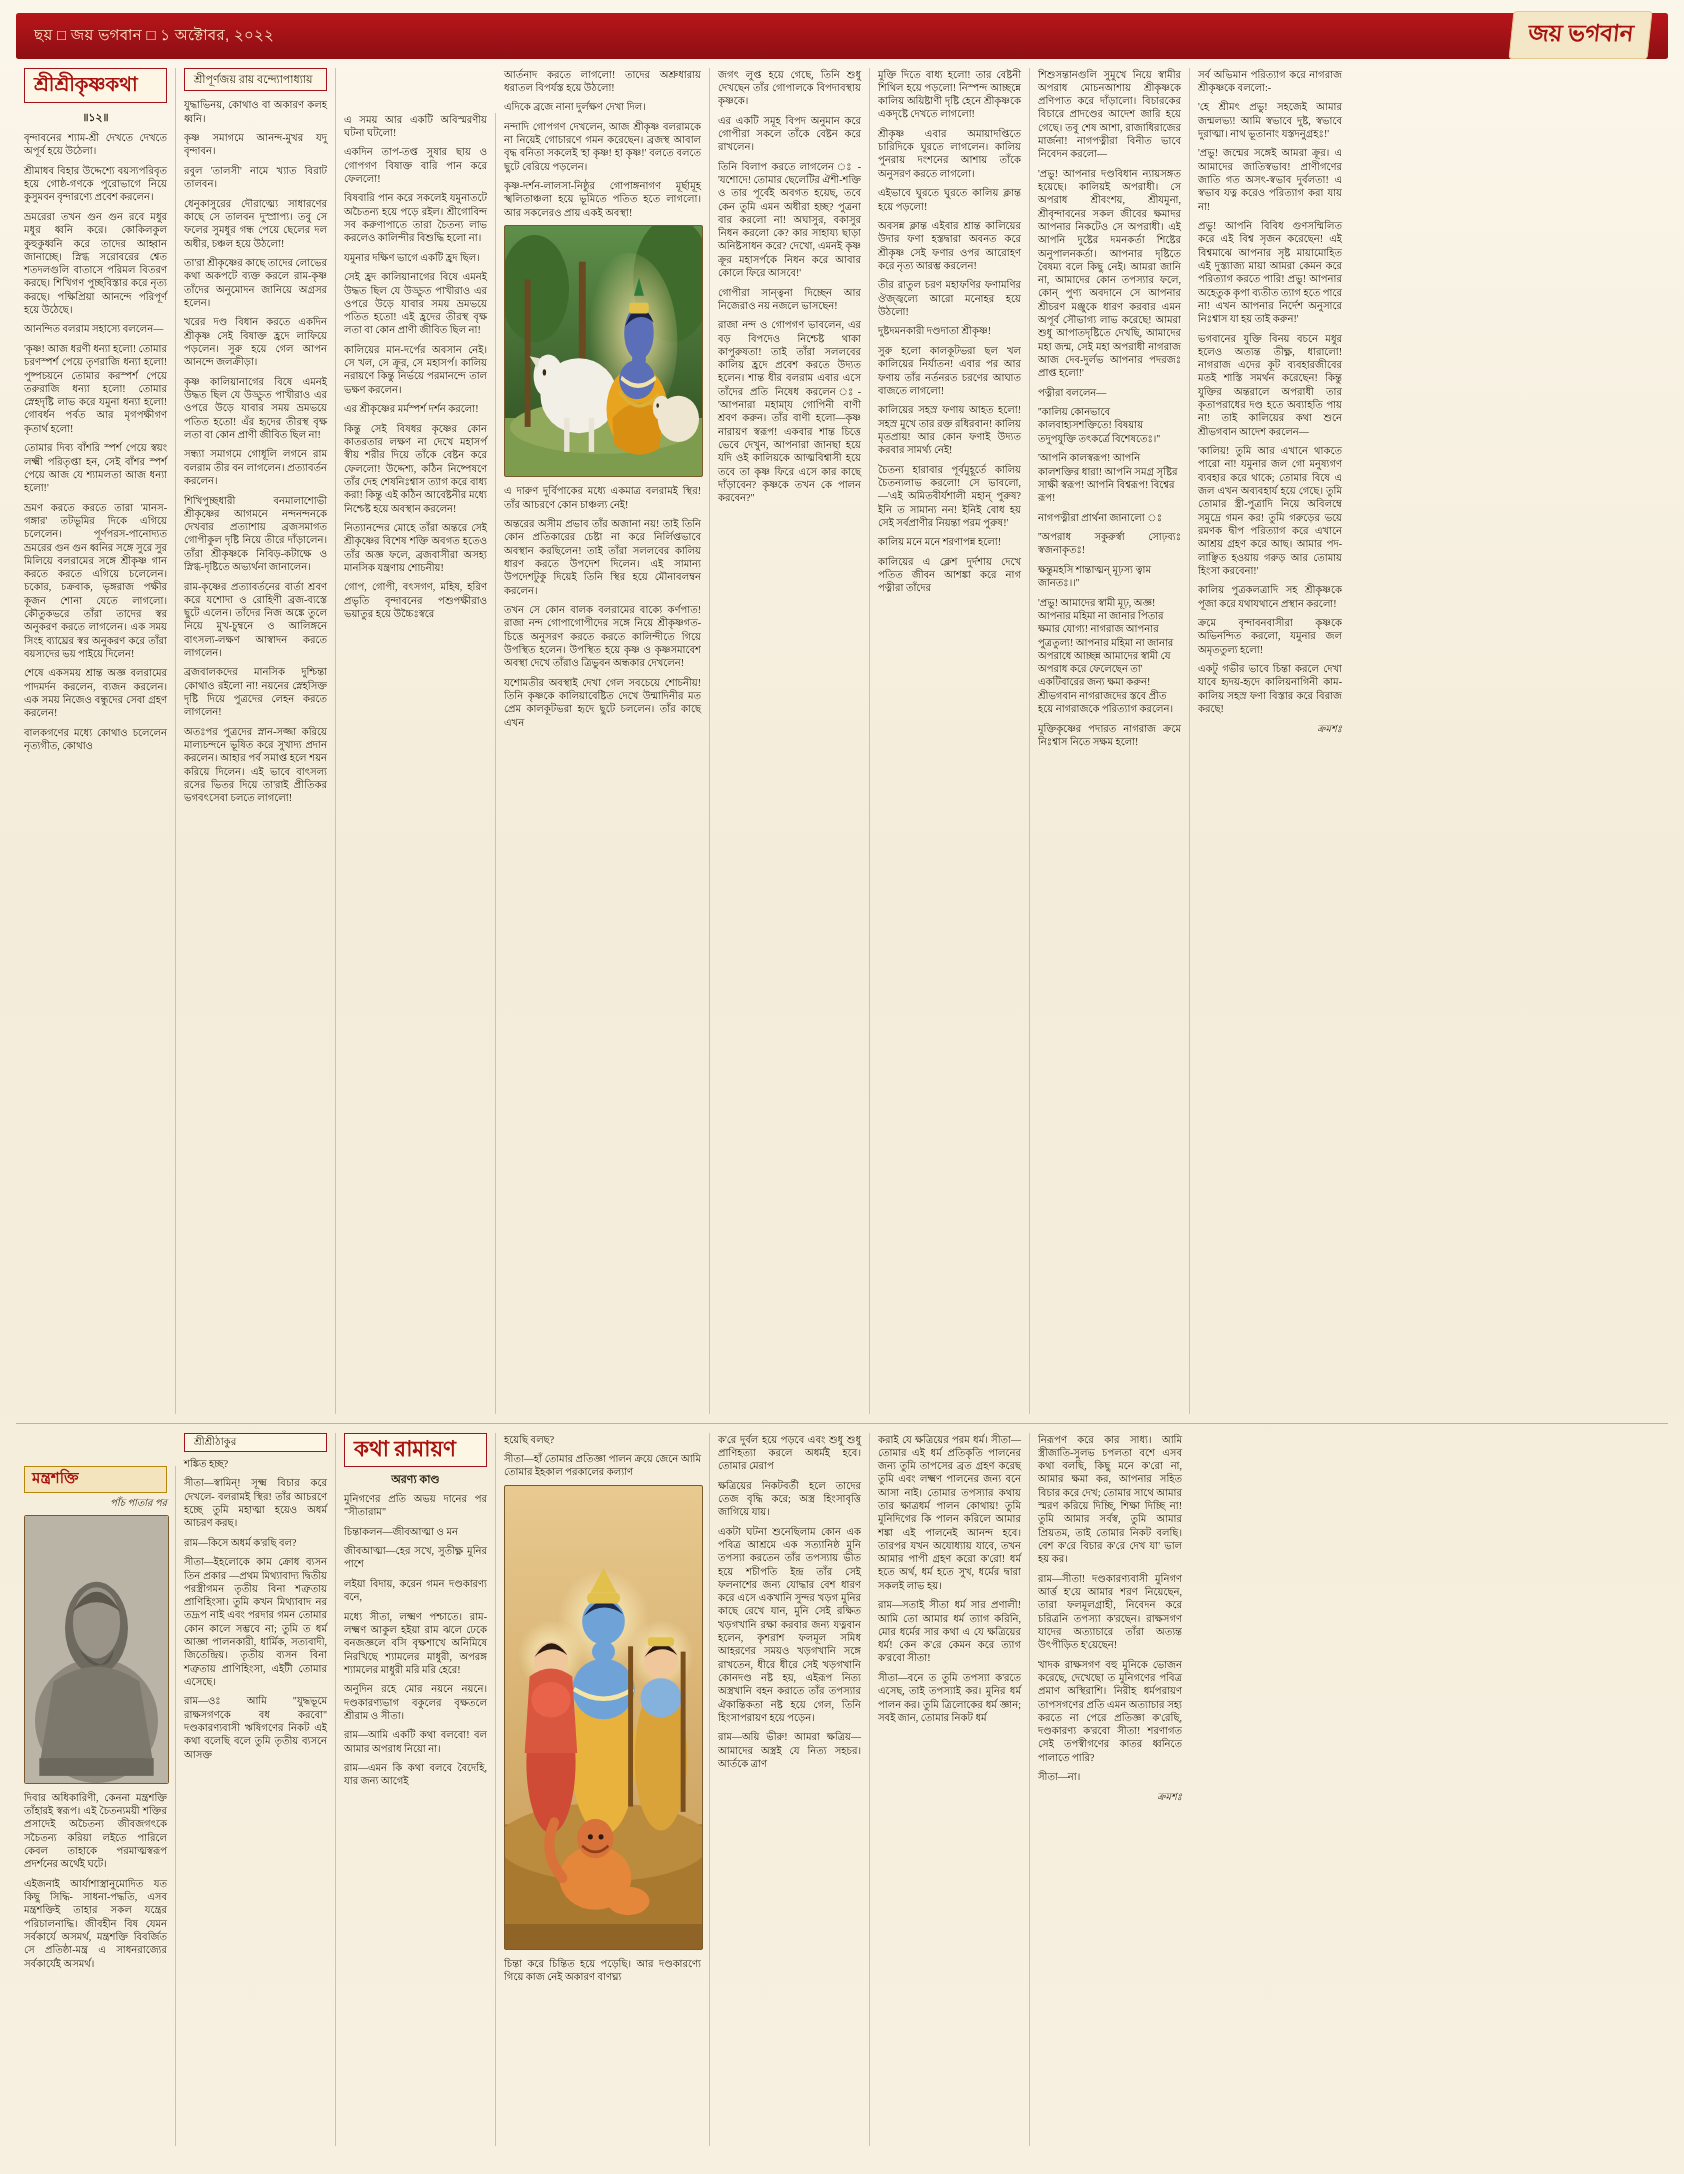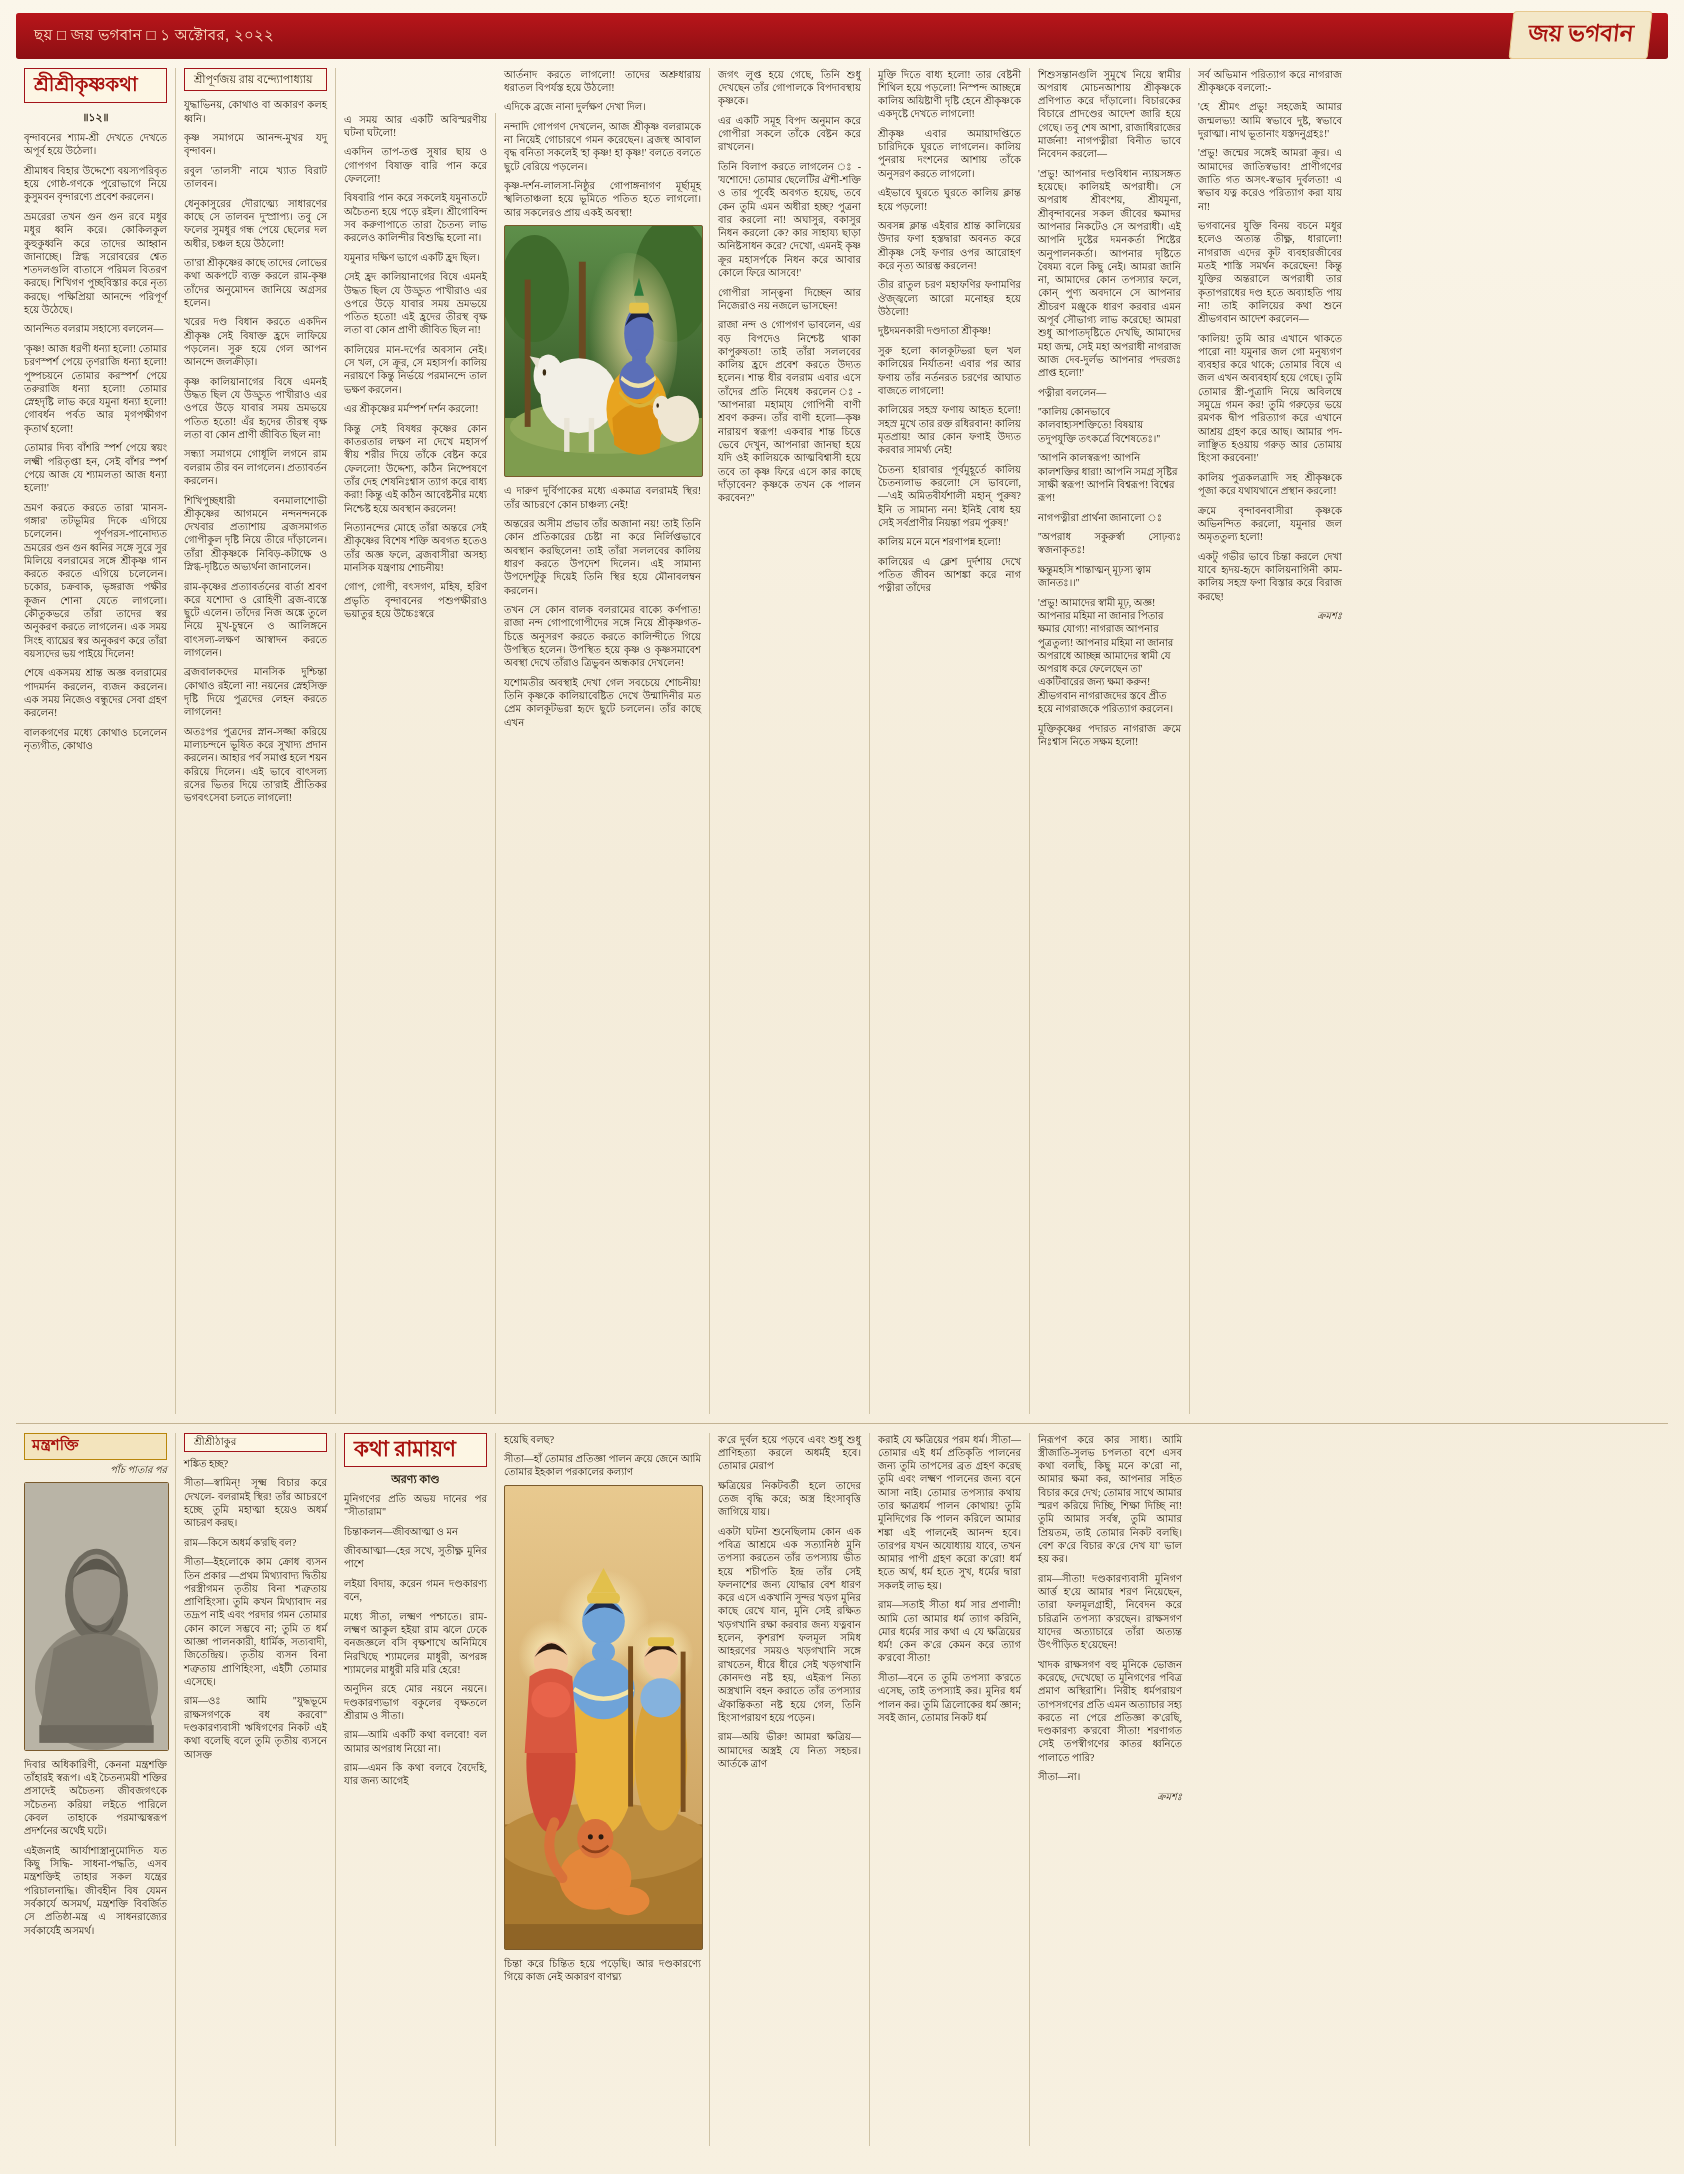--- a/index.html
+++ b/index.html
@@ -261,34 +261,35 @@
       <p class="center">ক্ষন্তুমহসি শান্তাত্মন্ মূঢ়স্য ত্বাম জানতঃ।।''</p>
       <p class="center">'প্রভু! আমাদের স্বামী মূঢ়, অজ্ঞ! আপনার মহিমা না জানার পিতার ক্ষমার যোগ্য! নাগরাজ আপনার পুত্রতুল্য! আপনার মহিমা না জানার অপরাধে আচ্ছন্ন আমাদের স্বামী যে অপরাধ করে ফেলেছেন তা' একটিবারের জন্য ক্ষমা করুন! শ্রীভগবান নাগরাজদের স্তবে প্রীত হয়ে নাগরাজকে পরিত্যাগ করলেন।</p>
       <p>মুক্তিকৃষ্ণের পদারত নাগরাজ ক্রমে নিঃশ্বাস নিতে সক্ষম হলো!</p>
       <p></p>
     </div>
 
     <div class="col" style="width:160px;">
       <p>সর্ব অভিমান পরিত্যাগ করে নাগরাজ শ্রীকৃষ্ণকে বললো:-</p>
       <p>'হে শ্রীমৎ প্রভু! সহজেই আমার জন্মলভ্য! আমি স্বভাবে দুষ্ট, স্বভাবে দুরাত্মা। নাথ ভূতানাং যস্তদনুগ্রহঃ!'</p>
       <p>'প্রভু! জন্মের সঙ্গেই আমরা ক্রূর। এ আমাদের জাতিস্বভাব! প্রাণীগণের জাতি গত অসৎ-স্বভাব দুর্বলতা! এ স্বভাব যত্ন করেও পরিত্যাগ করা যায় না!</p>
+      <p>প্রভু! আপনি বিবিধ গুণসম্মিলিত করে এই বিশ্ব সৃজন করেছেন! এই বিশ্বমাঝে আপনার সৃষ্ট মায়ামোহিত এই দুস্ত্যাজ্য মায়া আমরা কেমন করে পরিত্যাগ করতে পারি! প্রভু! আপনার অহেতুক কৃপা ব্যতীত ত্যাগ হতে পারে না! এখন আপনার নির্দেশ অনুসারে নিঃশ্বাস যা হয় তাই করুন!'</p>
       <p>ভগবানের যুক্তি বিনয় বচনে মধুর হলেও অত্যন্ত তীক্ষ্ণ, ধারালো! নাগরাজ এদের কূট ব্যবহারজীবের মতই শাস্তি সমর্থন করেছেন! কিন্তু যুক্তির অন্তরালে অপরাধী তার কৃতাপরাধের দণ্ড হতে অব্যাহতি পায় না! তাই কালিয়ের কথা শুনে শ্রীভগবান আদেশ করলেন—</p>
       <p>'কালিয়! তুমি আর এখানে থাকতে পারো না! যমুনার জল গো মনুষ্যগণ ব্যবহার করে থাকে; তোমার বিষে এ জল এখন অব্যবহার্য হয়ে গেছে। তুমি তোমার স্ত্রী-পুত্রাদি নিয়ে অবিলম্বে সমুদ্রে গমন কর! তুমি গরুড়ের ভয়ে রমণক দ্বীপ পরিত্যাগ করে এখানে আশ্রয় গ্রহণ করে আছ। আমার পদ-লাঞ্ছিত হওয়ায় গরুড় আর তোমায় হিংসা করবেনা!'</p>
       <p>কালিয় পুত্রকলত্রাদি সহ শ্রীকৃষ্ণকে পূজা করে যথাযথানে প্রস্থান করলো!</p>
       <p>ক্রমে বৃন্দাবনবাসীরা কৃষ্ণকে অভিনন্দিত করলো, যমুনার জল অমৃততুল্য হলো!</p>
       <p>একটু গভীর ভাবে চিন্তা করলে দেখা যাবে হৃদয়-হৃদে কালিয়নাগিনী কাম-কালিয় সহস্র ফণা বিস্তার করে বিরাজ করছে!</p>
       <p class="crumb">ক্রমশঃ</p>
     </div>
   </div>
 
   <div class="divider"></div>
 
   <div class="band" style="height:713px;">
 
-    <div class="col" style="width:160px;">
+    <div class="col" style="width:160px;margin-top:33px;">
       <div class="mini-head">
         <span>মন্ত্রশক্তি</span>
       </div>
       <div class="crumb">পাঁচ পাতার পর</div>
 
       <svg class="pic pic-saint" viewBox="0 0 200 300" preserveAspectRatio="none">
         <rect width="200" height="300" fill="#cfcabd"></rect>
         <rect x="0" y="0" width="200" height="300" fill="#b9b4a6"></rect>
         <ellipse cx="100" cy="230" rx="86" ry="70" fill="#8e897c"></ellipse>
         <ellipse cx="100" cy="126" rx="44" ry="52" fill="#6e6a5f"></ellipse>

